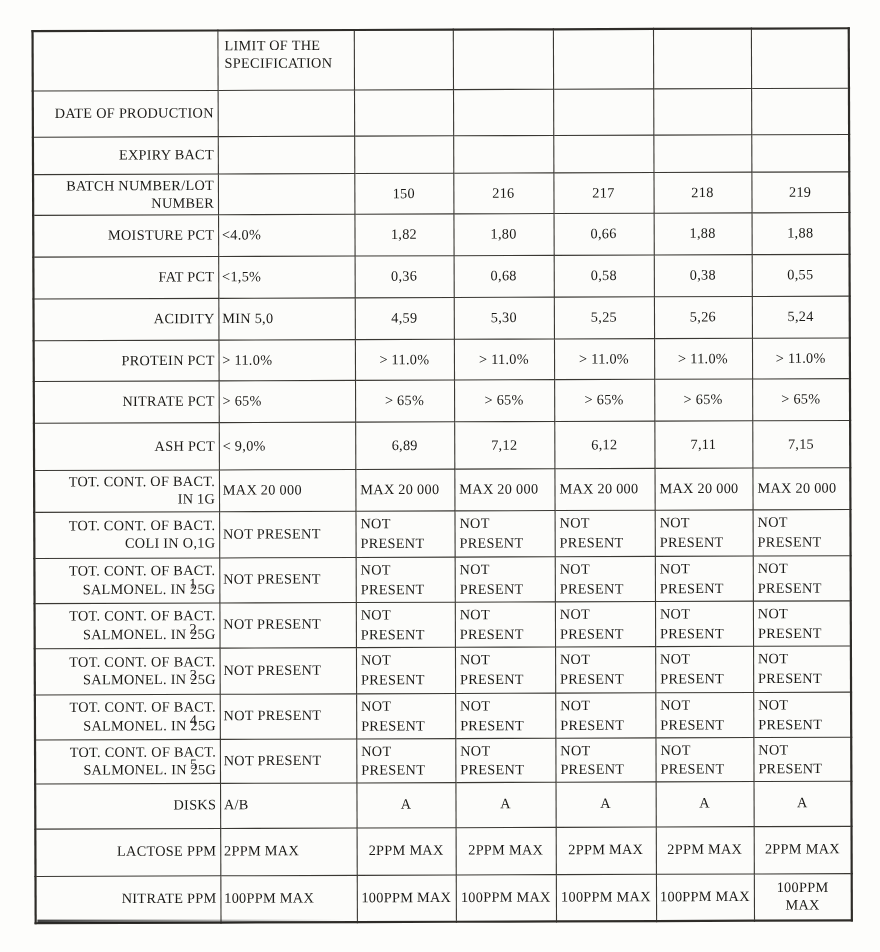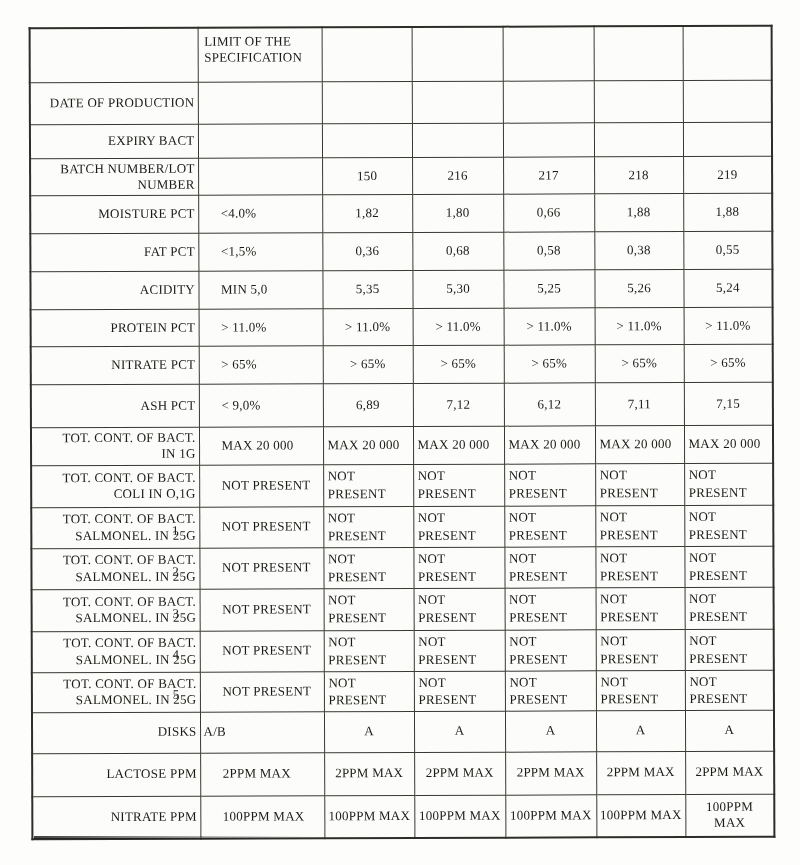--- a/index.html
+++ b/index.html
@@ -34,21 +34,21 @@
     text-align:right;
     padding-left:16px;
     position:relative;
   }
   td.lbl .idx {
     position:absolute;
     right:20px; bottom:8px;
   }
   td.spec {
     text-align:left;
-    padding-left:22px;
+    padding-left:3px;
   }
   td.spec.hdr {
     vertical-align:top;
     padding-top:5px;
     padding-left:6px;
   }
   td.spec.center { text-align:left; padding-left:3px; }
   td.val { text-align:center; }
   td.val.left { text-align:left; padding-left:4px; }
   td.val .wrapbox {
@@ -130,21 +130,21 @@
           <td class="spec">&lt;1,5%</td>
           <td class="val">0,36</td>
           <td class="val">0,68</td>
           <td class="val">0,58</td>
           <td class="val">0,38</td>
           <td class="val">0,55</td>
         </tr>
         <tr style="height: 38px;">
           <td class="lbl"><span>ACIDITY</span></td>
           <td class="spec">MIN 5,0</td>
-          <td class="val">5,35</td>
+          <td class="val">4,59</td>
           <td class="val">5,30</td>
           <td class="val">5,25</td>
           <td class="val">5,26</td>
           <td class="val">5,24</td>
         </tr>
         <tr style="height: 37px;">
           <td class="lbl"><span>PROTEIN PCT</span></td>
           <td class="spec">&gt; 11.0%</td>
           <td class="val">&gt; 11.0%</td>
           <td class="val">&gt; 11.0%</td>

